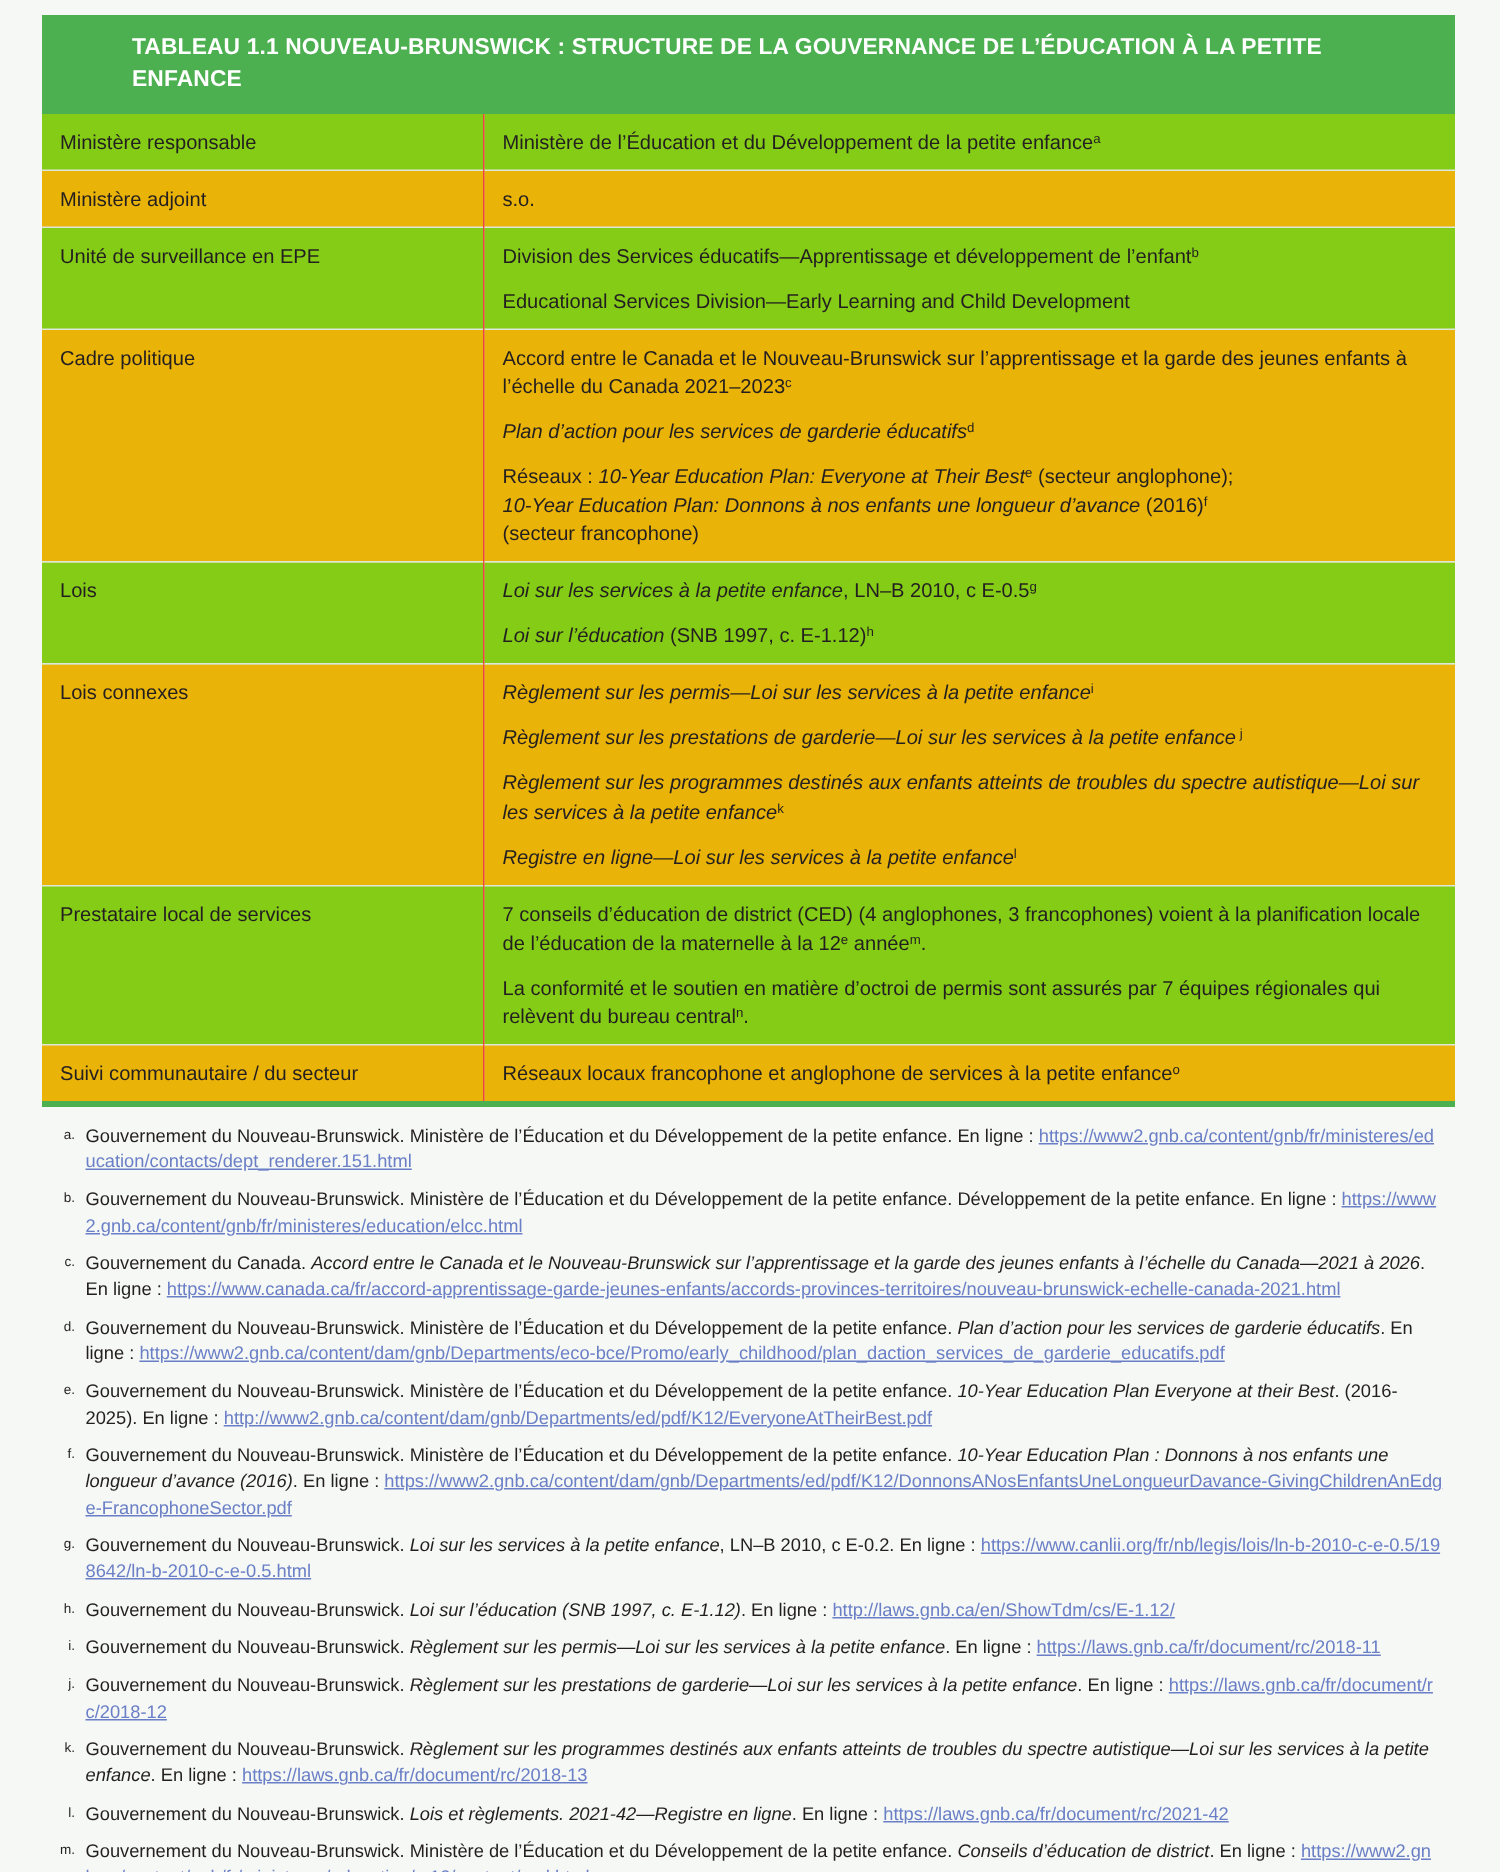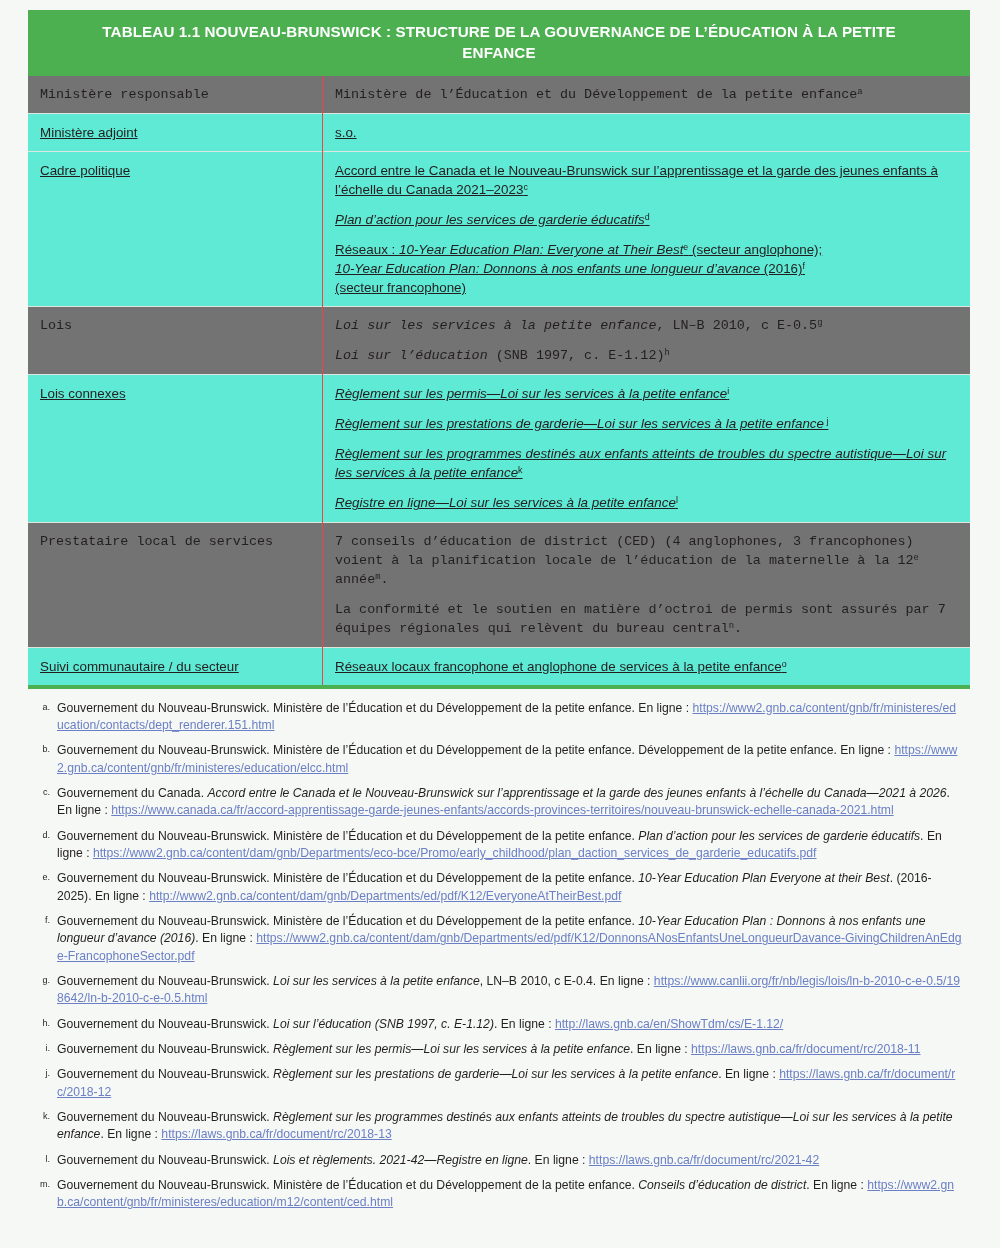--- a/index.html
+++ b/index.html
@@ -23,41 +23,38 @@
   }
 
   
   .table-wrap {
     width: 942px;
     border-bottom: 4px solid #4caf50;
   }
   .tbl-header {
     background: #4caf50;
     color: #ffffff;
-    text-align: center;
     font-weight: bold;
     font-size: 15.2px;
     line-height: 1.35;
     letter-spacing: 0.1px;
     padding: 12px 60px 13px 60px;
     box-sizing: border-box;
     text-transform: uppercase;
   }
   table.gov {
     width: 942px;
     border-collapse: collapse;
     table-layout: fixed;
   }
   table.gov tr.shaded > td {
-    background: #5eead4;
-    text-decoration: underline;
+    background: #eab308;
   }
   table.gov tr.plain > td {
-    background: #737373;
-    font-family: Liberation Mono, monospace;
+    background: #84cc16;
   }
   table.gov td {
     vertical-align: top;
     padding: 9px 12px 9px 12px;
     font-size: 13.4px;
     line-height: 1.42;
     border-top: 1px solid #dfe6dc;
   }
   table.gov tr:first-child td {
     border-top: none;
@@ -129,20 +126,27 @@
             <td class="val">
               <p><span>Ministère de l’Éducation et du Développement de la petite enfance</span><sup>a</sup></p>
             </td>
           </tr>
           <tr class="shaded">
             <td class="lbl">Ministère adjoint</td>
             <td class="val">
               <p><span>s.o.</span></p>
             </td>
           </tr>
+          <tr class="plain">
+            <td class="lbl">Unité de surveillance en EPE</td>
+            <td class="val">
+              <p><span>Division des Services éducatifs—Apprentissage et développement de l’enfant</span><sup>b</sup></p>
+              <p><span>Educational Services Division—Early Learning and Child Development</span></p>
+            </td>
+          </tr>
           <tr class="shaded">
             <td class="lbl">Cadre politique</td>
             <td class="val">
               <p><span>Accord entre le Canada et le Nouveau-Brunswick sur l’apprentissage et la garde des jeunes enfants à l’échelle du Canada 2021–2023</span><sup>c</sup></p>
               <p><span class="it">Plan d’action pour les services de garderie éducatifs</span><sup>d</sup></p>
               <p><span>Réseaux : </span><span class="it">10-Year Education Plan: Everyone at Their Best</span><sup>e</sup><span> (secteur anglophone);</span><br><span class="it">10-Year Education Plan: Donnons à nos enfants une longueur d’avance</span><span> (2016)</span><sup>f</sup><br><span>(secteur francophone)</span></p>
             </td>
           </tr>
           <tr class="plain">
             <td class="lbl">Lois</td>
@@ -197,21 +201,21 @@
       <div class="note">
         <div class="note-mark">e.</div>
         <div class="note-body"><span>Gouvernement du Nouveau-Brunswick. Ministère de l’Éducation et du Développement de la petite enfance. </span><span class="it">10-Year Education Plan Everyone at their Best</span><span>. (2016-2025). En ligne : </span><a class="lnk" href="#">http://www2.gnb.ca/content/dam/gnb/Departments/ed/pdf/K12/EveryoneAtTheirBest.pdf</a></div>
       </div>
       <div class="note">
         <div class="note-mark">f.</div>
         <div class="note-body"><span>Gouvernement du Nouveau-Brunswick. Ministère de l’Éducation et du Développement de la petite enfance. </span><span class="it">10-Year Education Plan : Donnons à nos enfants une longueur d’avance (2016)</span><span>. En ligne : </span><a class="lnk" href="#">https://www2.gnb.ca/content/dam/gnb/Departments/ed/pdf/K12/DonnonsANosEnfantsUneLongueurDavance-GivingChildrenAnEdge-FrancophoneSector.pdf</a></div>
       </div>
       <div class="note">
         <div class="note-mark">g.</div>
-        <div class="note-body"><span>Gouvernement du Nouveau-Brunswick. </span><span class="it">Loi sur les services à la petite enfance</span><span>, LN–B 2010, c E-0.4. En ligne : </span><a class="lnk" href="#">https://www.canlii.org/fr/nb/legis/lois/ln-b-2010-c-e-0.5/198642/ln-b-2010-c-e-0.5.html</a></div>
+        <div class="note-body"><span>Gouvernement du Nouveau-Brunswick. </span><span class="it">Loi sur les services à la petite enfance</span><span>, LN–B 2010, c E-0.2. En ligne : </span><a class="lnk" href="#">https://www.canlii.org/fr/nb/legis/lois/ln-b-2010-c-e-0.5/198642/ln-b-2010-c-e-0.5.html</a></div>
       </div>
       <div class="note">
         <div class="note-mark">h.</div>
         <div class="note-body"><span>Gouvernement du Nouveau-Brunswick. </span><span class="it">Loi sur l’éducation (SNB 1997, c. E-1.12)</span><span>. En ligne : </span><a class="lnk" href="#">http://laws.gnb.ca/en/ShowTdm/cs/E-1.12/</a></div>
       </div>
       <div class="note">
         <div class="note-mark">i.</div>
         <div class="note-body"><span>Gouvernement du Nouveau-Brunswick. </span><span class="it">Règlement sur les permis—Loi sur les services à la petite enfance</span><span>. En ligne : </span><a class="lnk" href="#">https://laws.gnb.ca/fr/document/rc/2018-11</a></div>
       </div>
       <div class="note">

